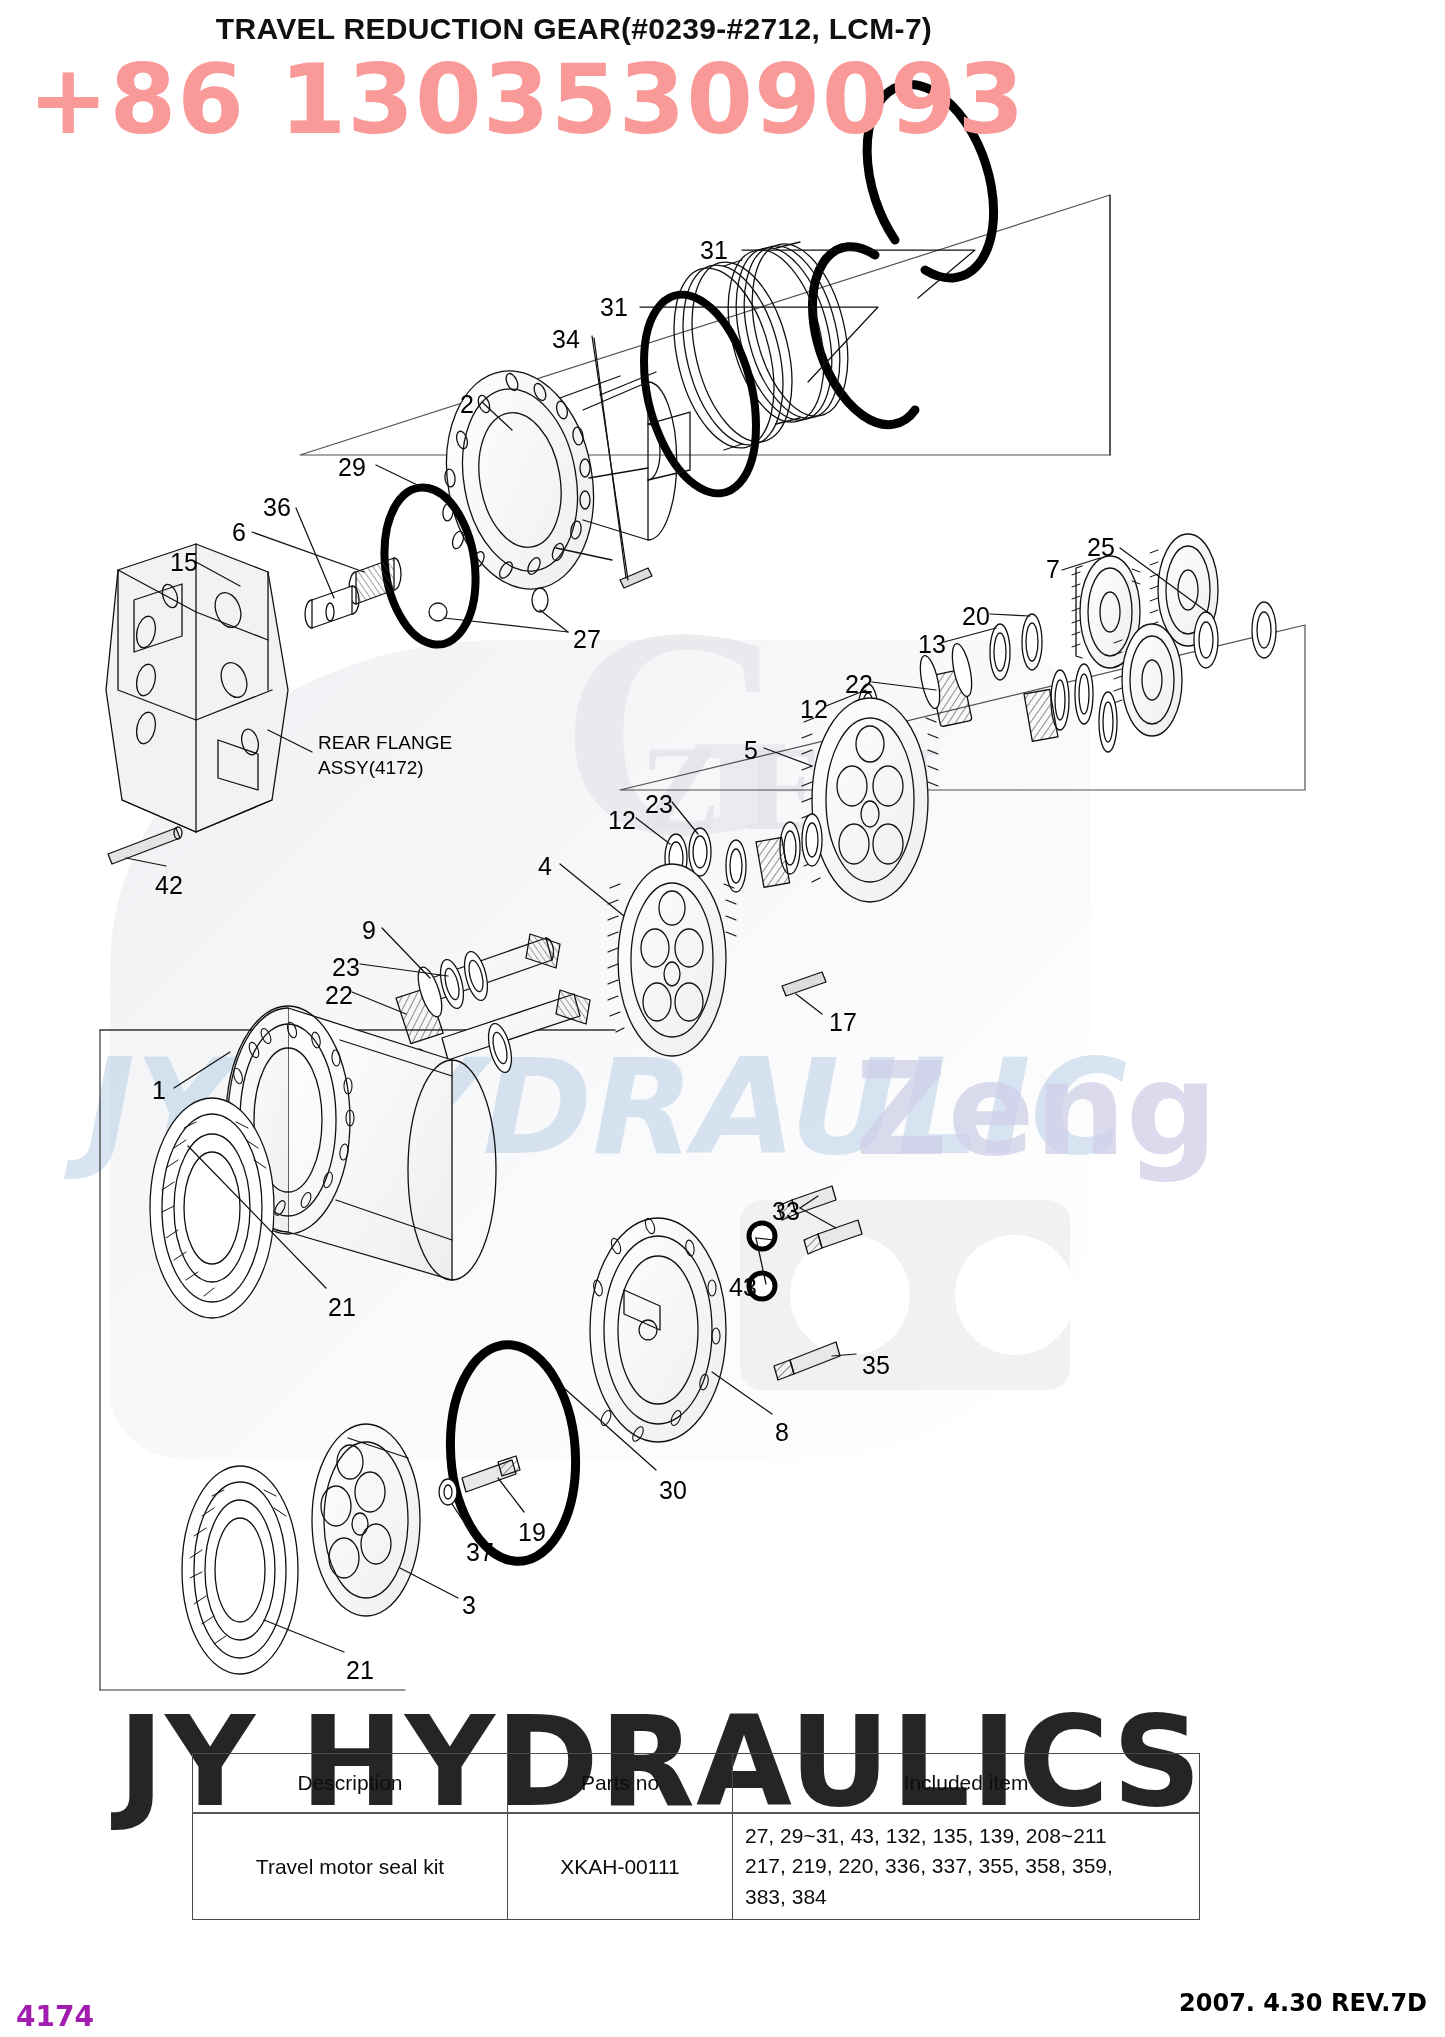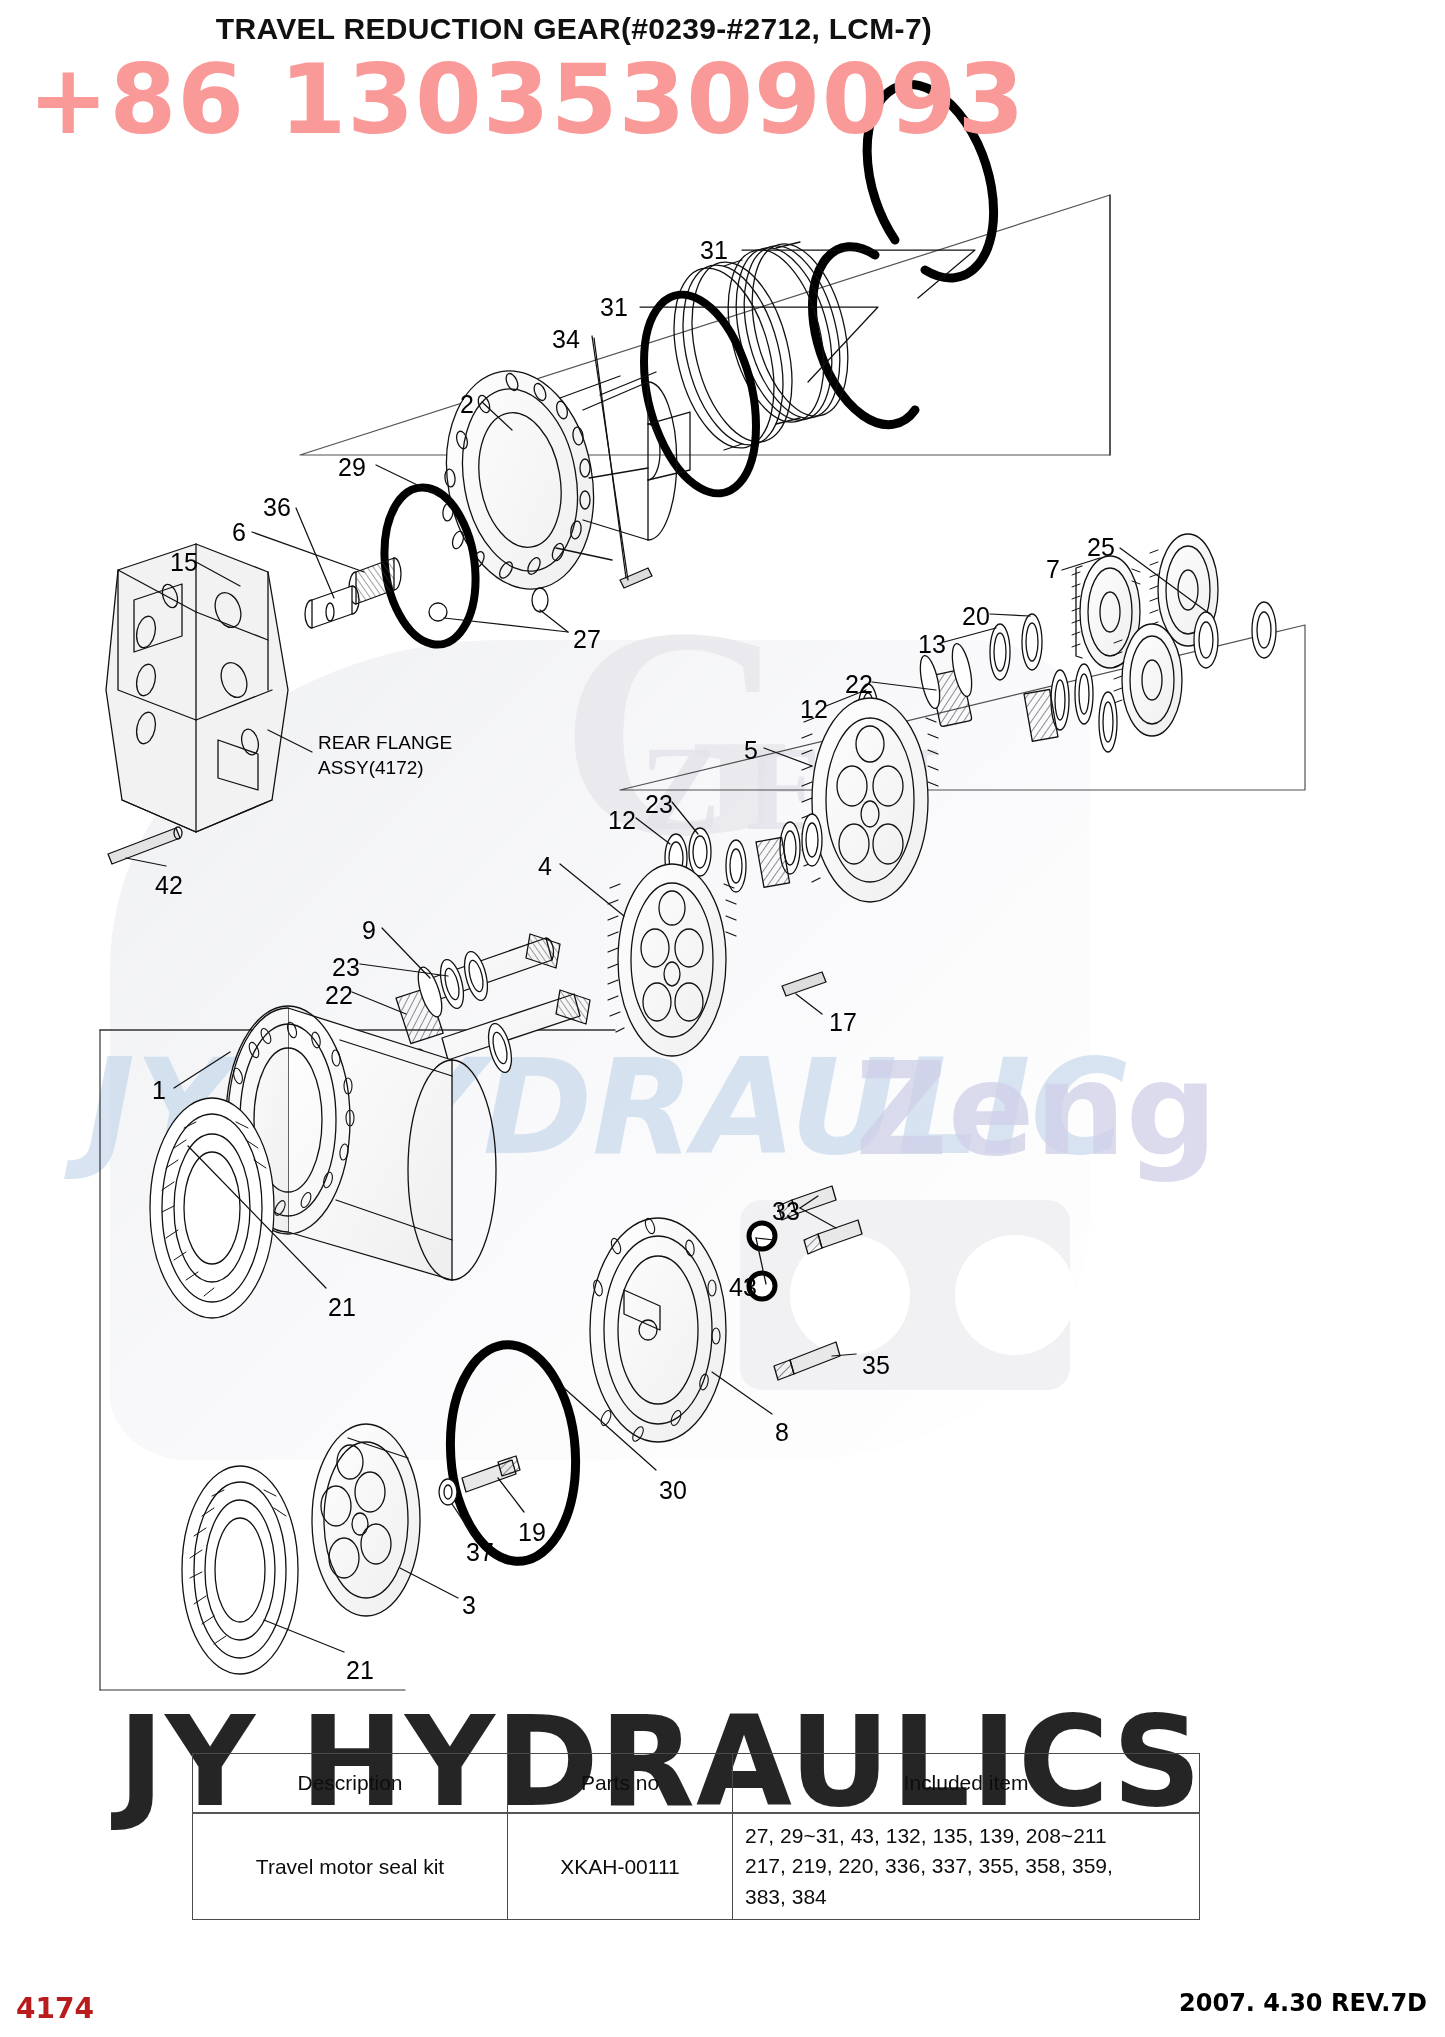--- a/index.html
+++ b/index.html
@@ -201,24 +201,24 @@
   }
   td.desc { text-align: center; width: 290px; }
   td.pno  { text-align: center; width: 200px; }
   td.inc  { text-align: left; line-height: 1.45; padding-left: 16px; }
   .inc-line { display: block; }
 
   
   #footer-left {
     position: absolute;
     left: 16px;
-    bottom: 12px;
+    bottom: 4px;
     font-size: 28px;
     font-weight: bold;
-    color: #b91c1c;
+    color: #a21caf;
     z-index: 40;
     font-family: "DejaVu Sans", sans-serif;
     text-align: center;
   }
   #footer-right {
     position: absolute;
     right: 18px;
     bottom: 20px;
     font-size: 24px;
     font-weight: bold;

